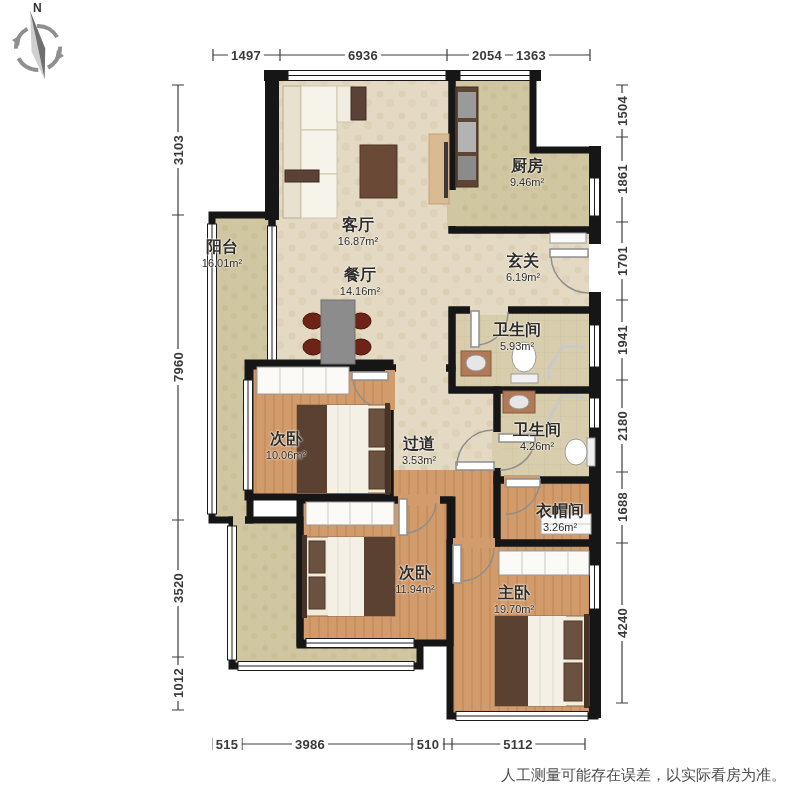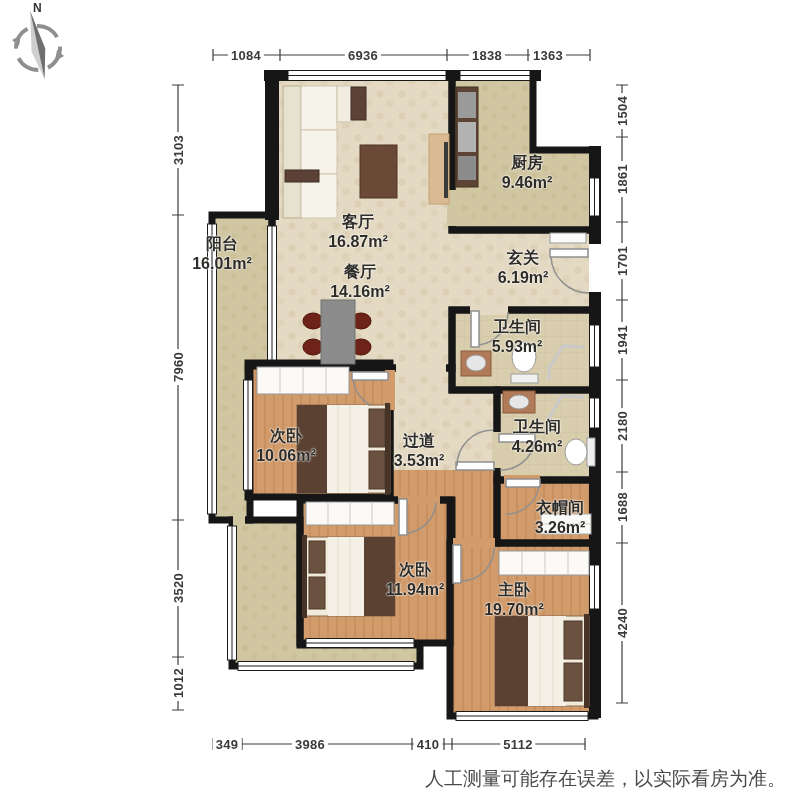--- a/index.html
+++ b/index.html
@@ -3,25 +3,25 @@
 <meta charset="utf-8">
 <style>
   html,body{margin:0;padding:0;background:#fff;}
   #stage{position:relative;width:800px;height:800px;background:#ffffff;overflow:hidden;
          font-family:"Liberation Sans","DejaVu Sans",sans-serif;}
   #plan-svg{position:absolute;left:0;top:0;}
   .room-label{position:absolute;transform:translate(-50%,-50%);text-align:center;
               color:#2e2c28;line-height:1.25;white-space:nowrap;
               text-shadow:0 0 2px #ffffff,0 0 2px #ffffff;}
   .room-label .rname{display:block;font-size:16px;font-weight:700;}
-  .room-label .rarea{display:block;font-size:16px;font-weight:700;}
+  .room-label .rarea{display:block;font-size:11px;font-weight:400;}
   .dim{position:absolute;transform:translate(-50%,-50%);font-size:13px;font-weight:700;
        color:#3a3a3a;background:#ffffff;padding:0 3px;letter-spacing:.3px;}
   .dim.v{transform:translate(-50%,-50%) rotate(-90deg);}
-  .disclaimer{position:absolute;right:14px;top:766px;font-size:19px;color:#4a4a4a;}
+  .disclaimer{position:absolute;right:14px;top:766px;font-size:15px;color:#4a4a4a;}
   .compass-n{position:absolute;left:33px;top:1px;font-size:12px;font-weight:700;color:#333;}
 </style>
 </head>
 <body>
 
 <div id="stage">
 
 <svg id="plan-svg" width="800" height="800" viewBox="0 0 800 800">
   <defs>
     <pattern id="tile" patternUnits="userSpaceOnUse" width="22" height="22">
@@ -319,27 +319,27 @@
 </div>
 <div class="room-label" style="left:560px;top:518px">
   <span class="rname">衣帽间</span>
   <span class="rarea">3.26m²</span>
 </div>
 <div class="room-label" style="left:514px;top:600px">
   <span class="rname">主卧</span>
   <span class="rarea">19.70m²</span>
 </div>
 
-<span class="dim" style="left:246px;top:55px">1084</span>
+<span class="dim" style="left:246px;top:55px">1497</span>
 <span class="dim" style="left:363px;top:55px">6936</span>
-<span class="dim" style="left:487px;top:55px">1838</span>
-<span class="dim" style="left:548px;top:55px">1363</span>
-<span class="dim" style="left:227px;top:744px">349</span>
+<span class="dim" style="left:487px;top:55px">2054</span>
+<span class="dim" style="left:531px;top:55px">1363</span>
+<span class="dim" style="left:227px;top:744px">515</span>
 <span class="dim" style="left:310px;top:744px">3986</span>
-<span class="dim" style="left:428px;top:744px">410</span>
+<span class="dim" style="left:428px;top:744px">510</span>
 <span class="dim" style="left:518px;top:744px">5112</span>
 <span class="dim v" style="left:178px;top:150px">3103</span>
 <span class="dim v" style="left:178px;top:367px">7960</span>
 <span class="dim v" style="left:178px;top:588px">3520</span>
 <span class="dim v" style="left:178px;top:683px">1012</span>
 <span class="dim v" style="left:622px;top:111px">1504</span>
 <span class="dim v" style="left:622px;top:179px">1861</span>
 <span class="dim v" style="left:622px;top:261px">1701</span>
 <span class="dim v" style="left:622px;top:340px">1941</span>
 <span class="dim v" style="left:622px;top:426px">2180</span>

